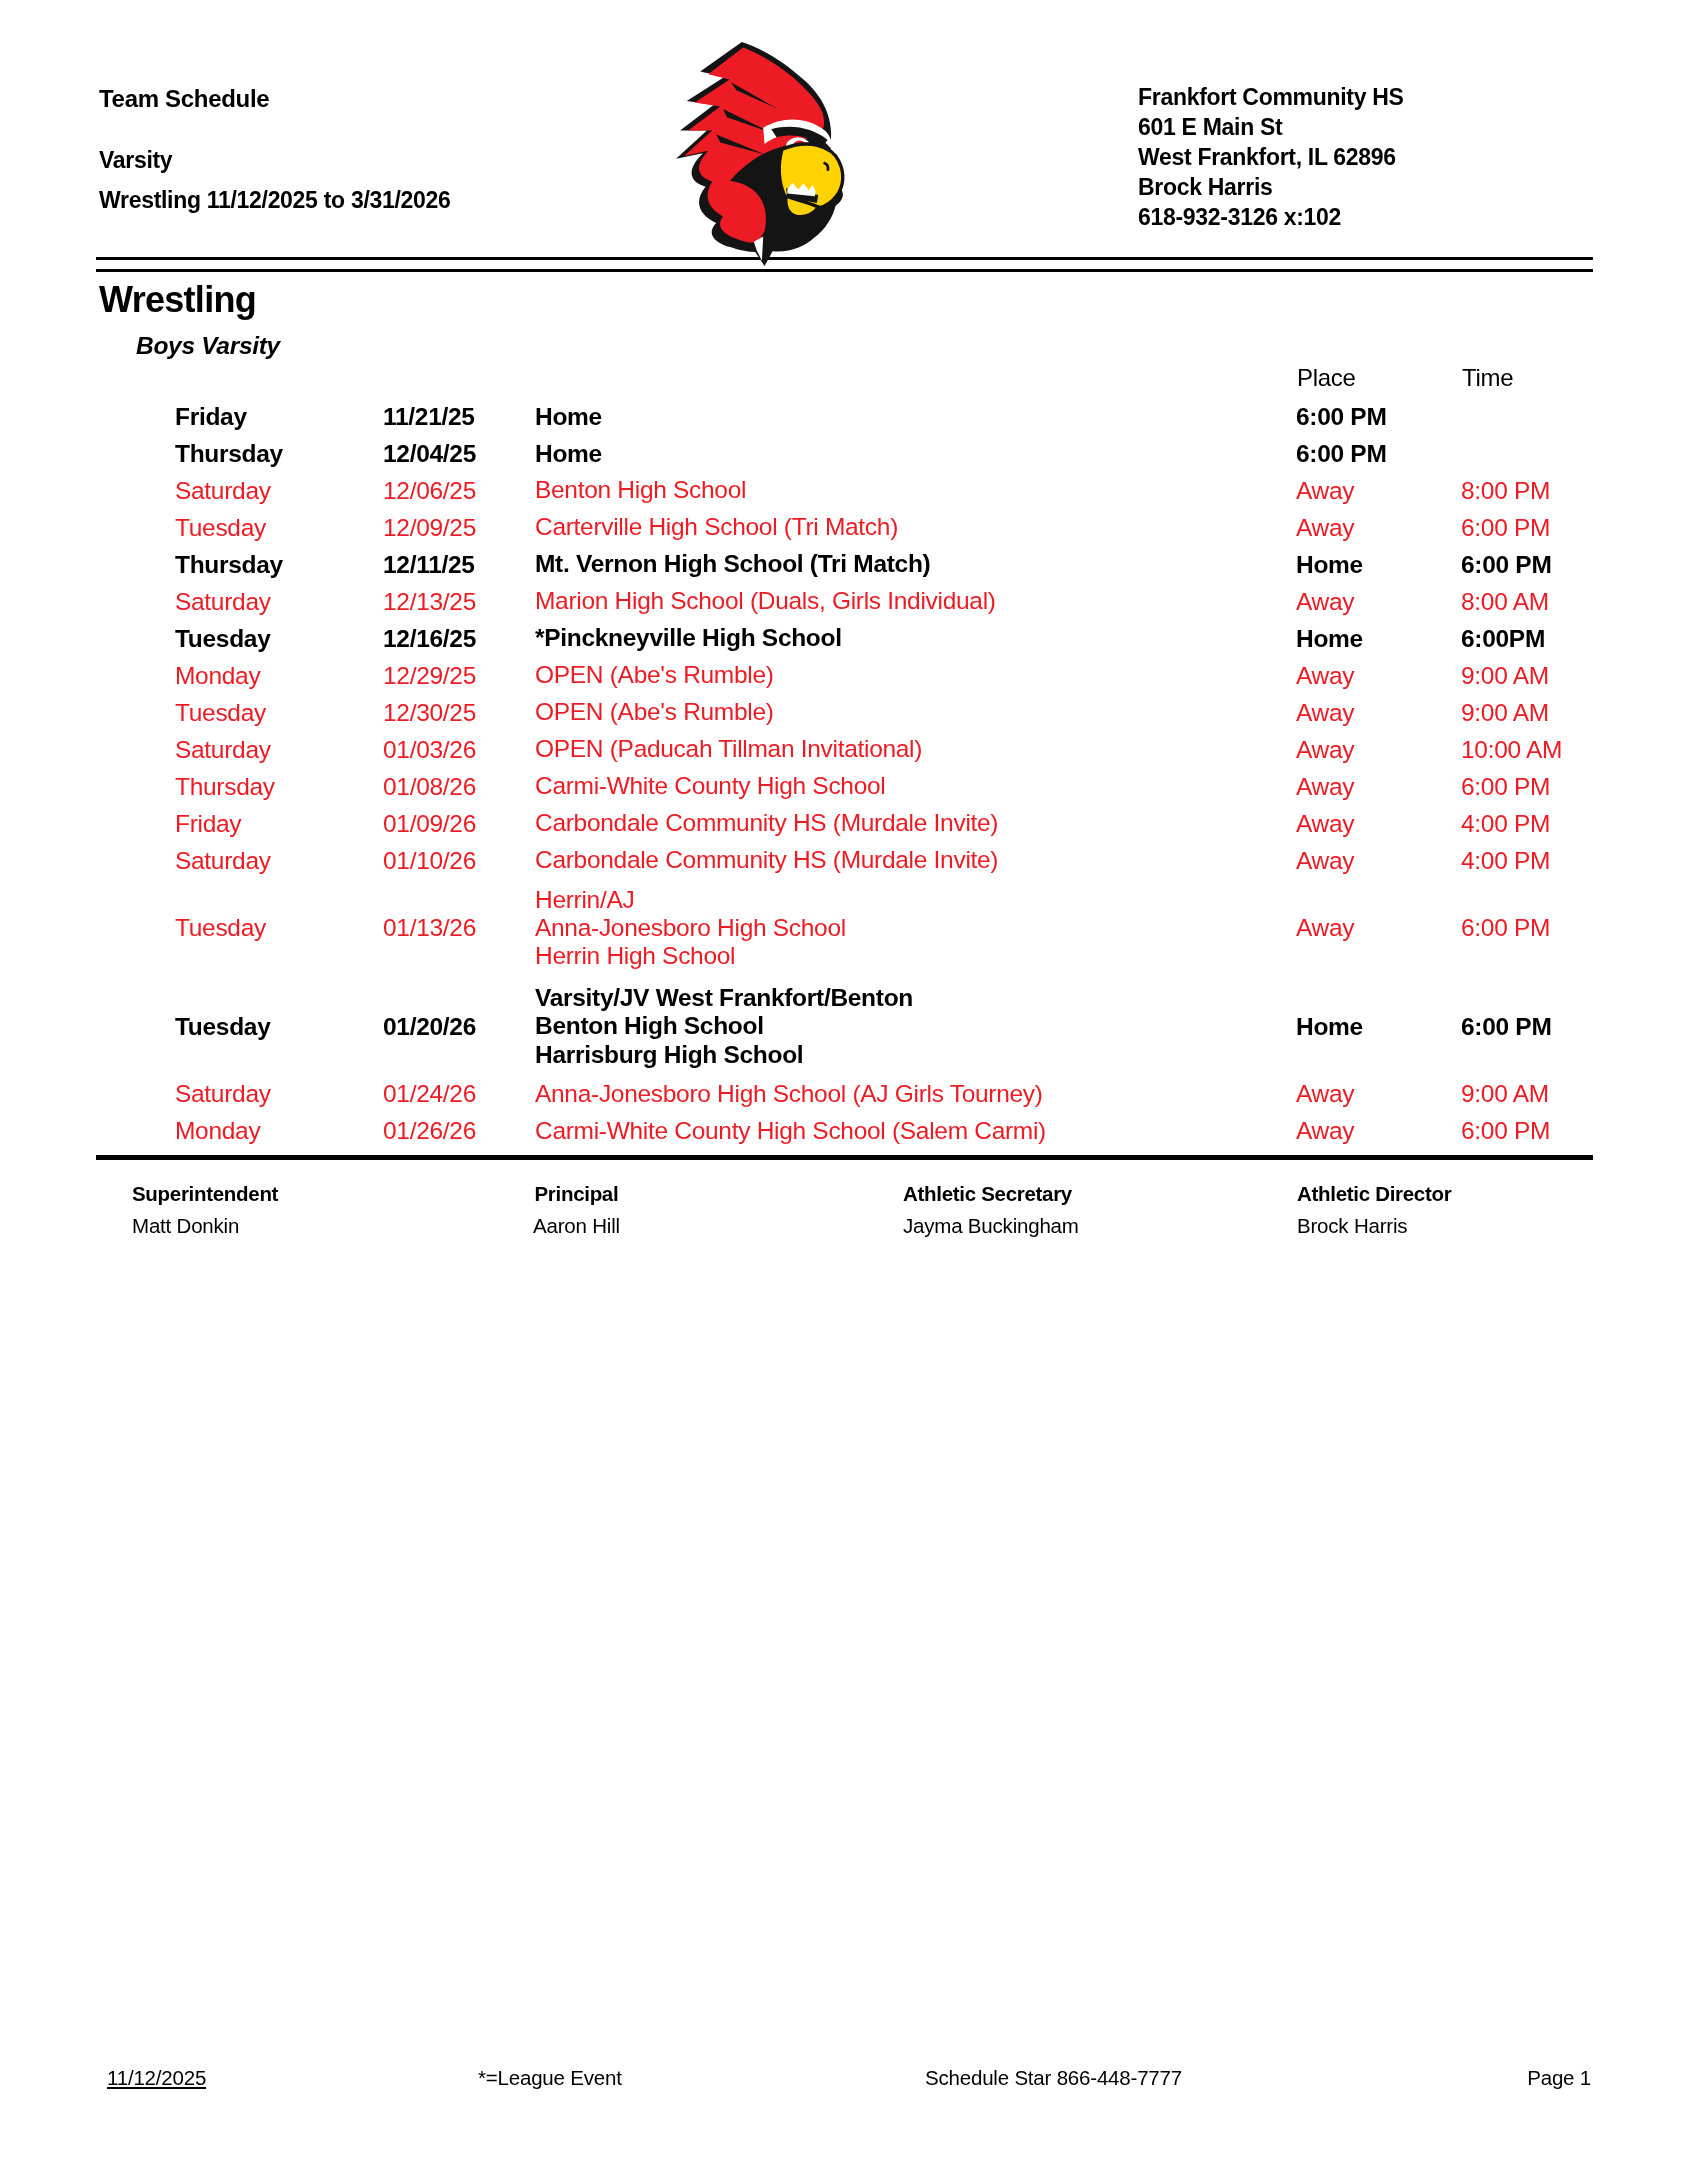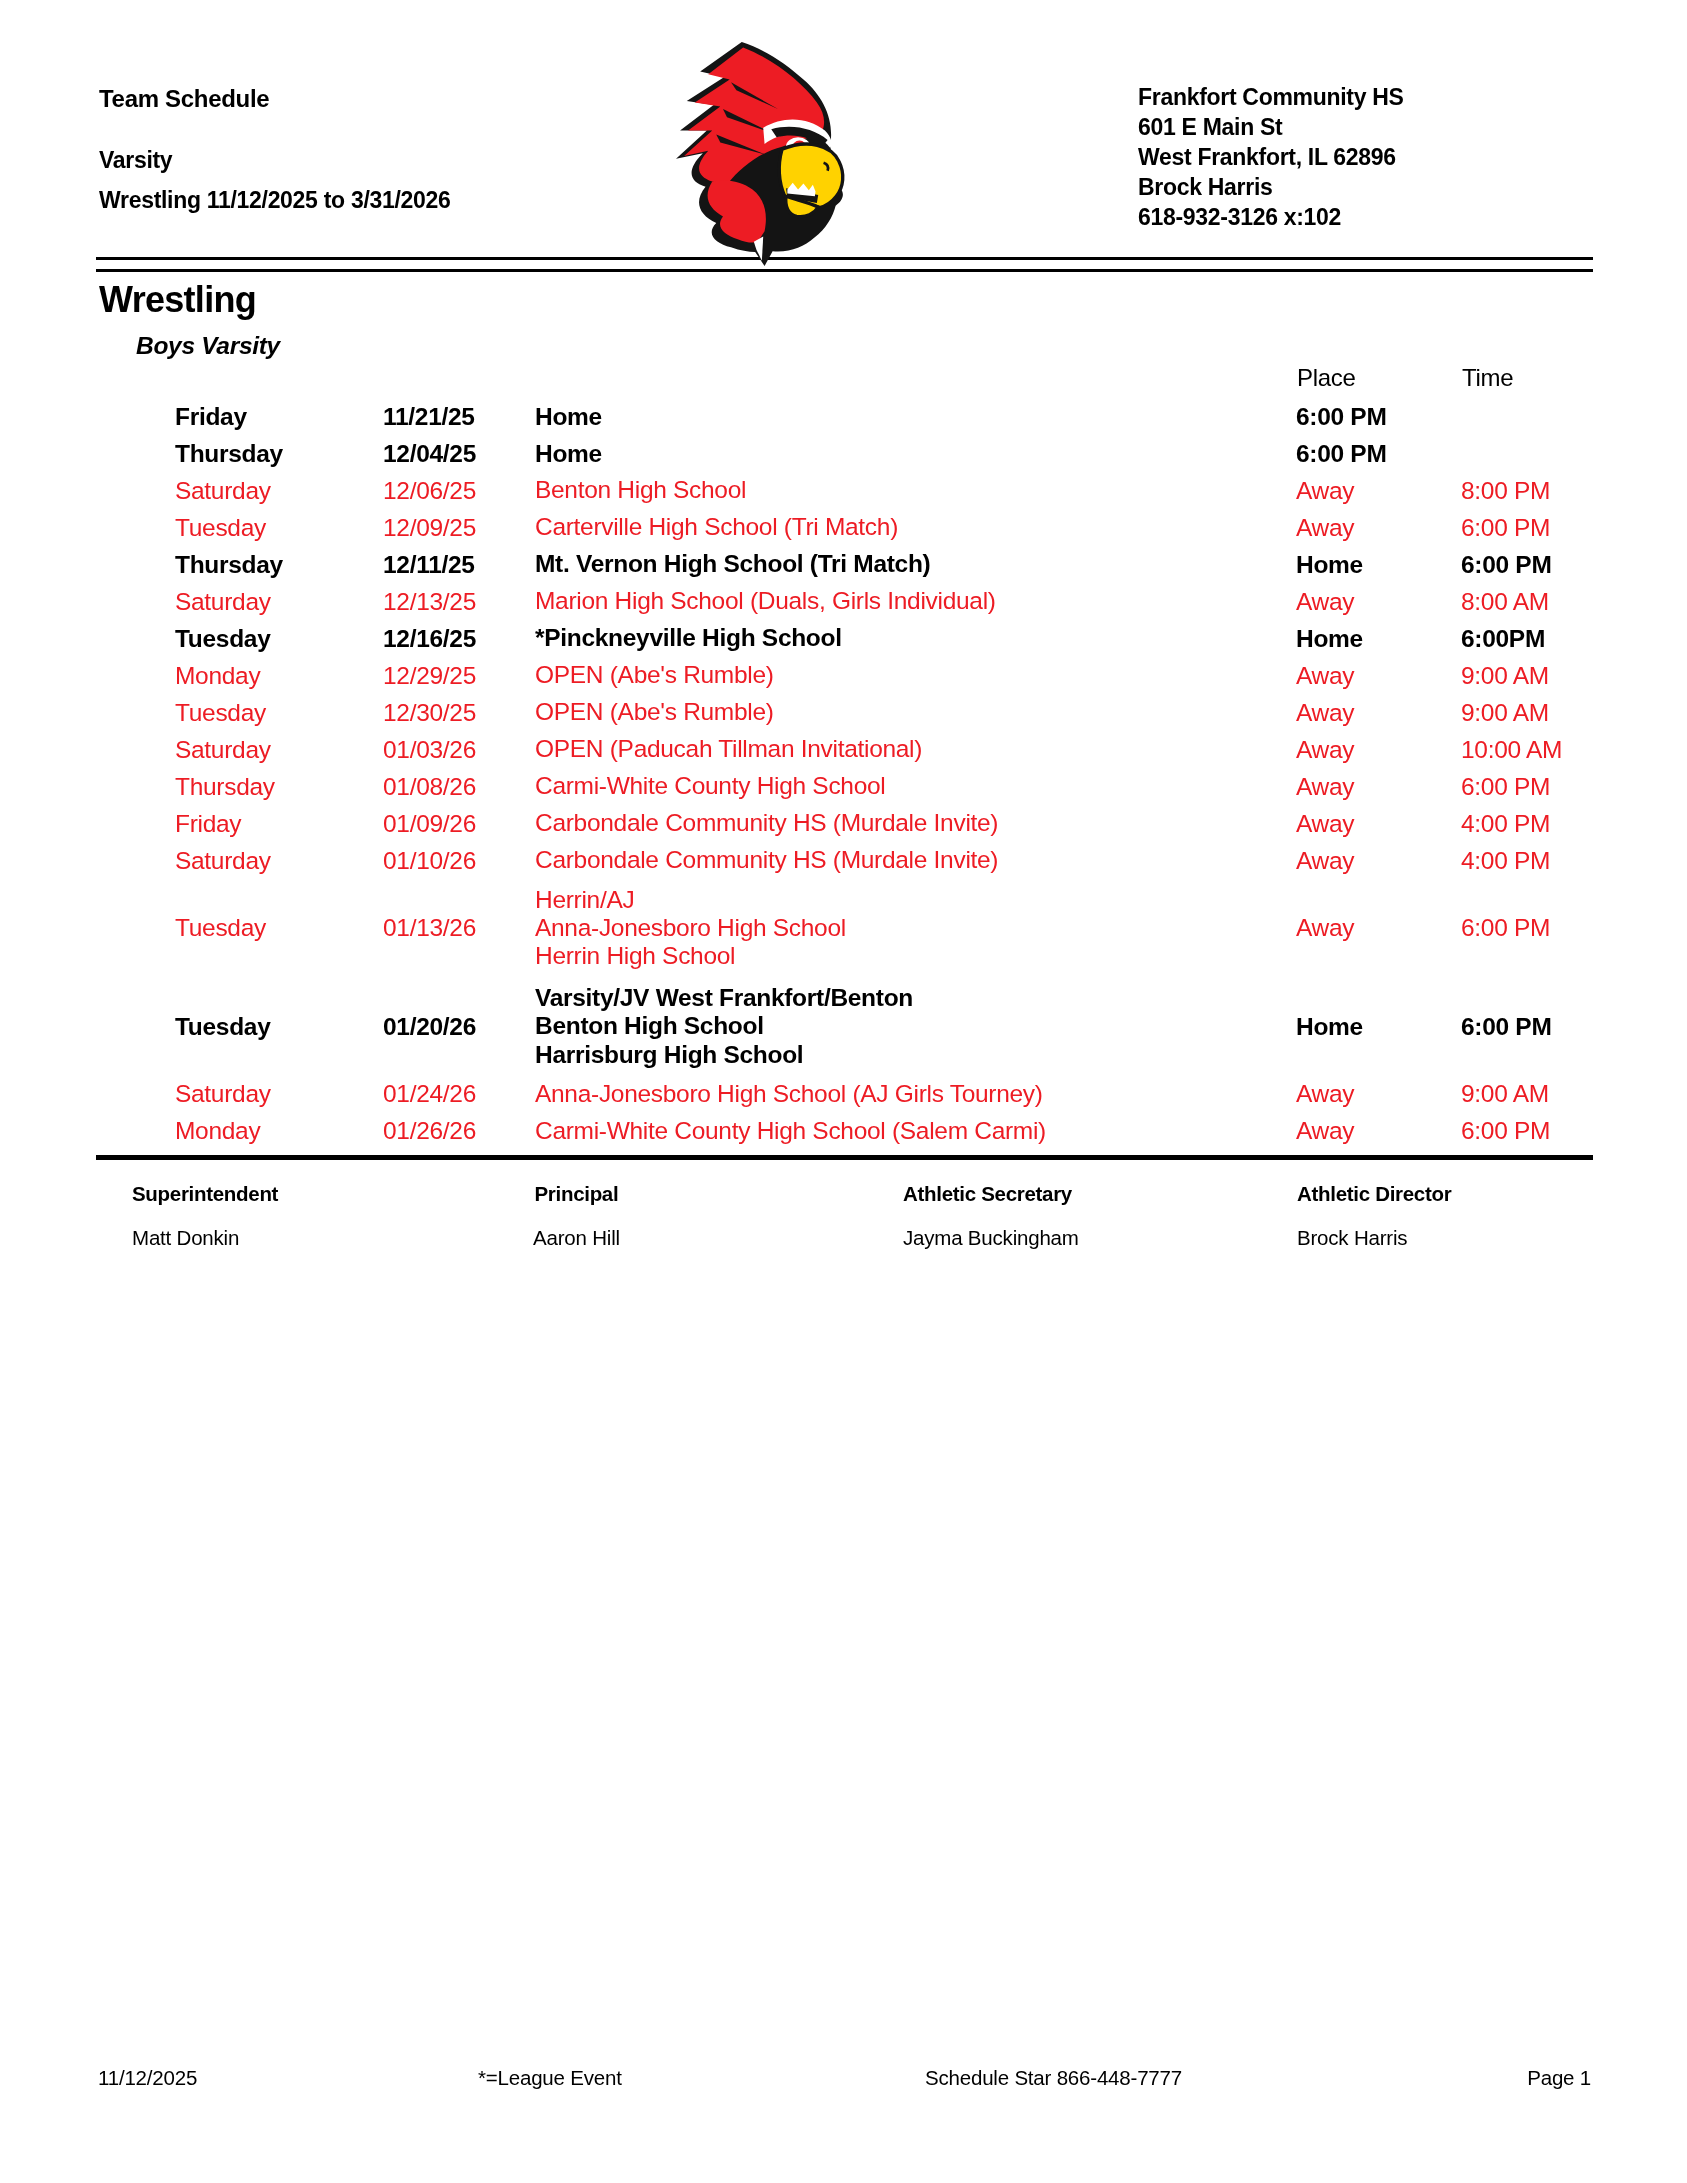--- a/index.html
+++ b/index.html
@@ -34,27 +34,27 @@
        font-size:24.5px;letter-spacing:-0.3px;}
   .row.multi{padding-top:6.6px;padding-bottom:6.6px;}
   .row.home{color:var(--home);font-weight:bold;}
   .row.away{color:var(--away);font-weight:normal;}
   .row .opp div{line-height:28.4px;}
   .bottom-rule{margin-left:96px;margin-top:5.3px;width:1497px;height:4.6px;background:#000;}
 
   .staff{top:1182px;left:0;width:1687px;height:86px;}
   .staff-col{position:absolute;top:0;}
   .staff-col .role{font-size:20.5px;font-weight:bold;letter-spacing:-0.3px;}
-  .staff-col .name{font-size:20.5px;margin-top:20px;letter-spacing:-0.2px;}
+  .staff-col .name{font-size:20.5px;margin-top:8px;letter-spacing:-0.2px;}
   .staff-col.c0{left:132px;} .staff-col.c1{left:533px;text-align:center;}
   .staff-col.c2{left:903px;} .staff-col.c3{left:1297px;}
 
   .footer{top:2066px;left:0;width:1687px;height:33px;font-size:20.5px;}
   .footer span{position:absolute;letter-spacing:-0.2px;}
-  .footer .f-date{left:98px;} .footer .f-legend{left:478px;}
+  .footer .f-date{left:107px;text-decoration:underline;} .footer .f-legend{left:478px;}
   .footer .f-vendor{left:925px;} .footer .f-page{right:96px;}
 
   
   .lg-black{fill:#141414;} .lg-red{fill:var(--logo-red);}
   .lg-yellow{fill:var(--logo-yellow);stroke:#141414;stroke-width:5;}
   .lg-white{fill:#ffffff;}
 </style>
 </head>
 <body>
 

